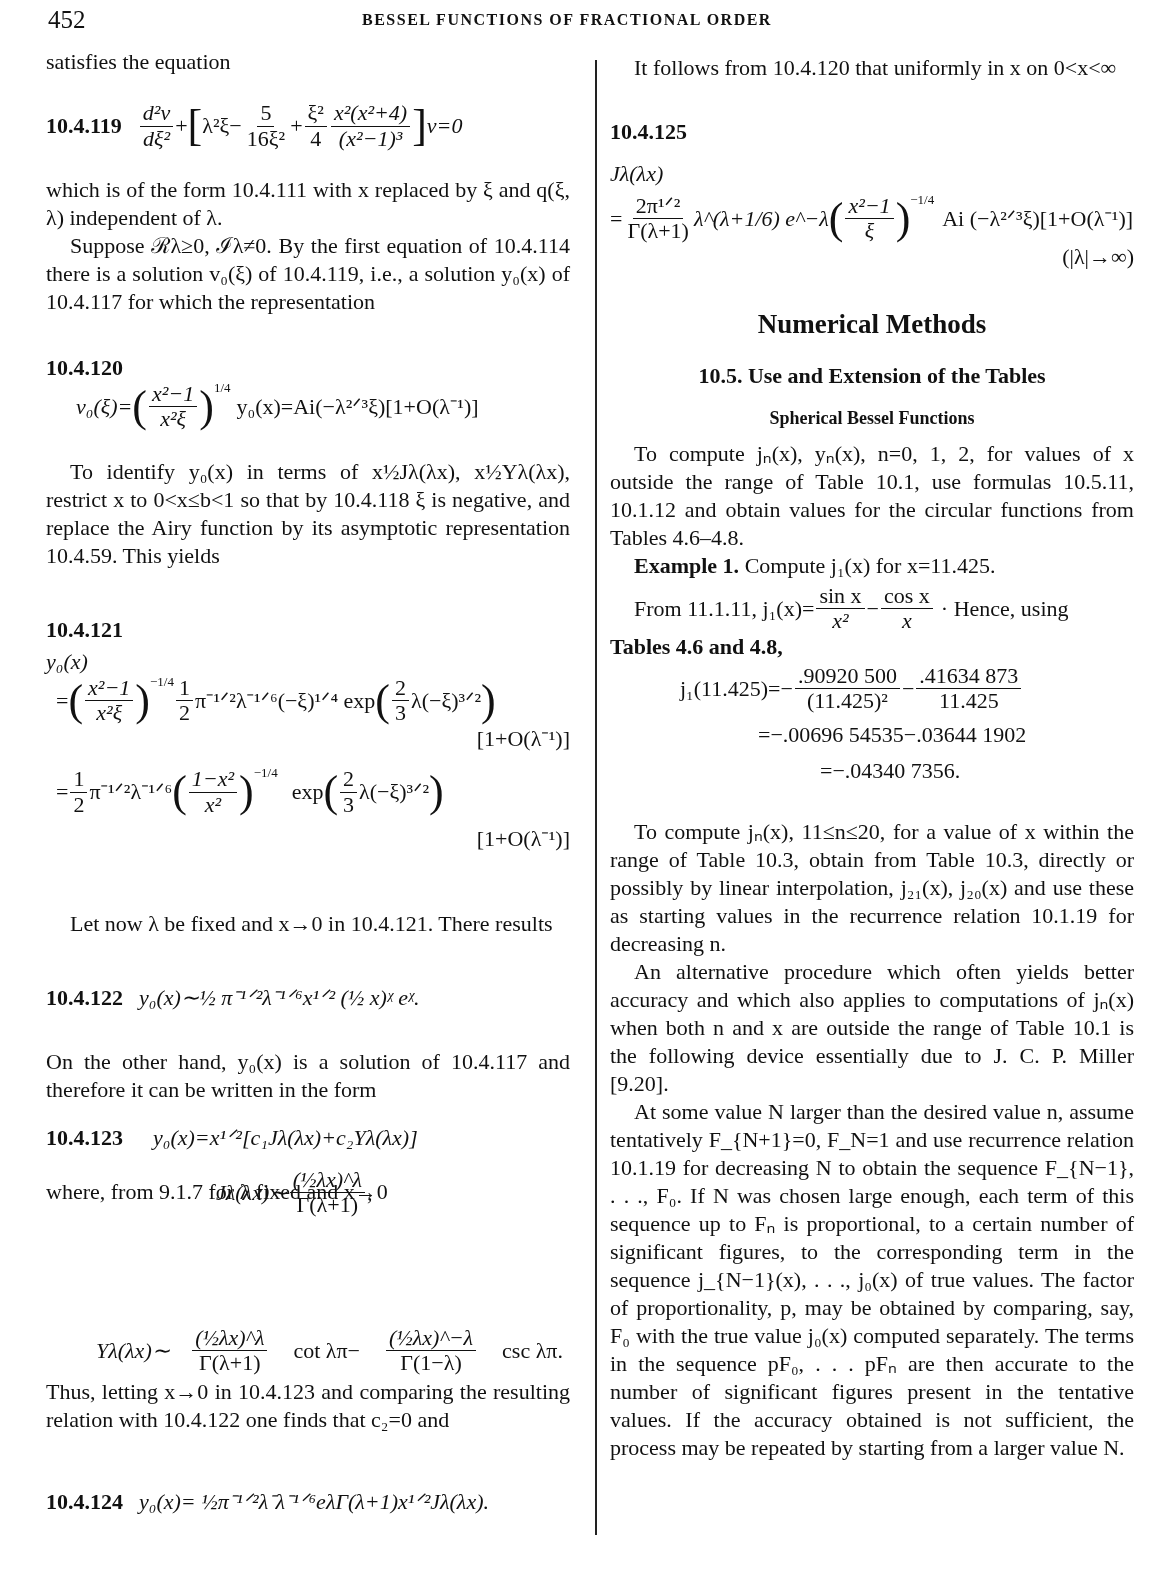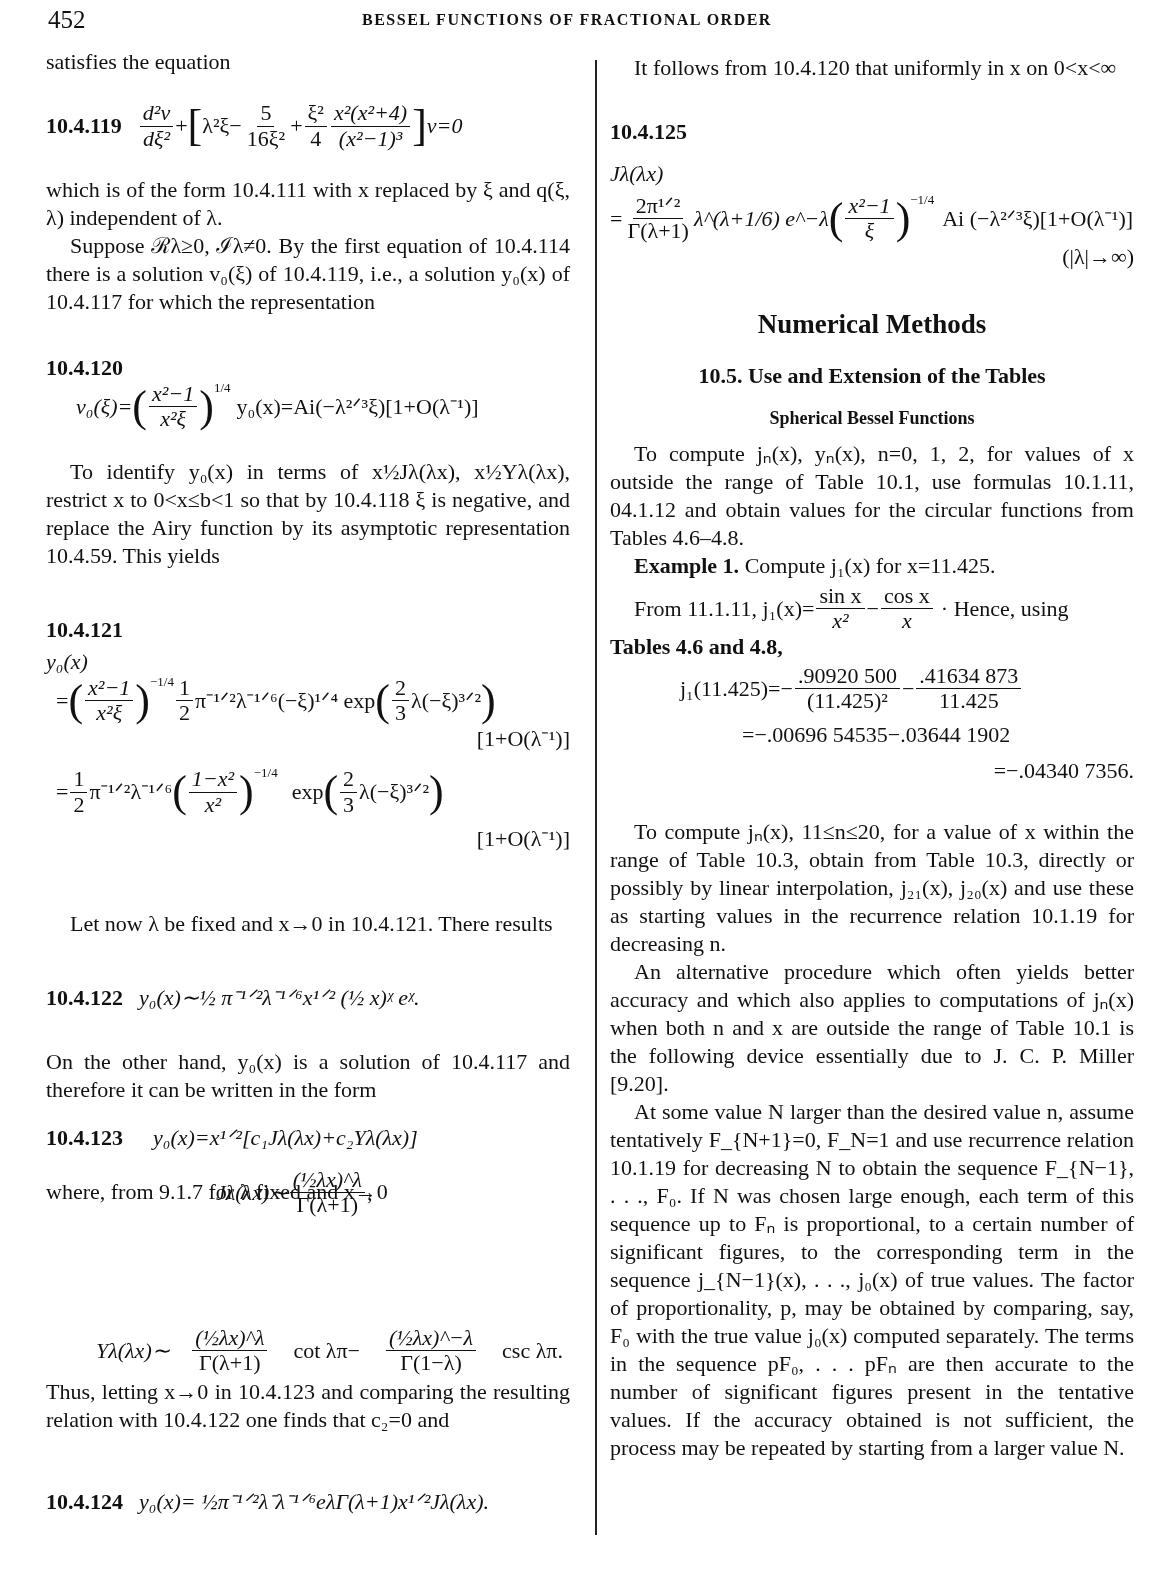--- a/index.html
+++ b/index.html
@@ -229,21 +229,21 @@
         <span style="margin-left:8px;">Ai (−λ²ᐟ³ξ)[1+O(λ⁻¹)]</span>
       </div>
       <div class="rightalign">(|λ|→∞)</div>
     </div>
 
     <div class="block h-sec" style="top:266px;">Numerical Methods</div>
     <div class="block h-sub" style="top:318px;">10.5. Use and Extension of the Tables</div>
     <div class="block h-subsub" style="top:360px;">Spherical Bessel Functions</div>
 
     <div class="block" style="top:396px;">
-      <p class="ind">To compute jₙ(x), yₙ(x), n=0, 1, 2, for values of x outside the range of Table 10.1, use formulas 10.1.11, 04.1.12 and obtain values for the circular functions from Tables 4.6–4.8.</p>
+      <p class="ind">To compute jₙ(x), yₙ(x), n=0, 1, 2, for values of x outside the range of Table 10.1, use formulas 10.5.11, 10.1.12 and obtain values for the circular functions from Tables 4.6–4.8.</p>
       <p class="ind">
         <b>Example 1.</b>
         <span>Compute j₁(x) for x=11.425.</span>
       </p>
       <div class="eq" style="margin-left:24px;margin-top:4px;">
         <span>From 11.1.11, j₁(x)=</span>
         <span class="frac">
             <span class="num">sin x</span>
             <span class="den it">x²</span>
           </span>
@@ -263,22 +263,22 @@
         <span class="frac">
             <span class="num">.90920 500</span>
             <span class="den">(11.425)²</span>
           </span>
         <span>−</span>
         <span class="frac">
             <span class="num">.41634 873</span>
             <span class="den">11.425</span>
           </span>
       </div>
-      <div style="margin-left:62px;margin-top:8px;">=−.00696 54535−.03644 1902</div>
-      <div style="margin-left:140px;margin-top:8px;text-align:right;">=−.04340 7356.</div>
+      <div style="margin-left:78px;margin-top:8px;">=−.00696 54535−.03644 1902</div>
+      <div style="margin-left:140px;margin-top:8px;">=−.04340 7356.</div>
     </div>
 
     <div class="block" style="top:774px;">
       <p class="ind">To compute jₙ(x), 11≤n≤20, for a value of x within the range of Table 10.3, obtain from Table 10.3, directly or possibly by linear interpolation, j₂₁(x), j₂₀(x) and use these as starting values in the recurrence relation 10.1.19 for decreasing n.</p>
       <p class="ind">An alternative procedure which often yields better accuracy and which also applies to computations of jₙ(x) when both n and x are outside the range of Table 10.1 is the following device essentially due to J. C. P. Miller [9.20].</p>
       <p class="ind">At some value N larger than the desired value n, assume tentatively F_{N+1}=0, F_N=1 and use recurrence relation 10.1.19 for decreasing N to obtain the sequence F_{N−1}, . . ., F₀. If N was chosen large enough, each term of this sequence up to Fₙ is proportional, to a certain number of significant figures, to the corresponding term in the sequence j_{N−1}(x), . . ., j₀(x) of true values. The factor of proportionality, p, may be obtained by comparing, say, F₀ with the true value j₀(x) computed separately. The terms in the sequence pF₀, . . . pFₙ are then accurate to the number of significant figures present in the tentative values. If the accuracy obtained is not sufficient, the process may be repeated by starting from a larger value N.</p>
     </div>
   </div>
 
 </div>

